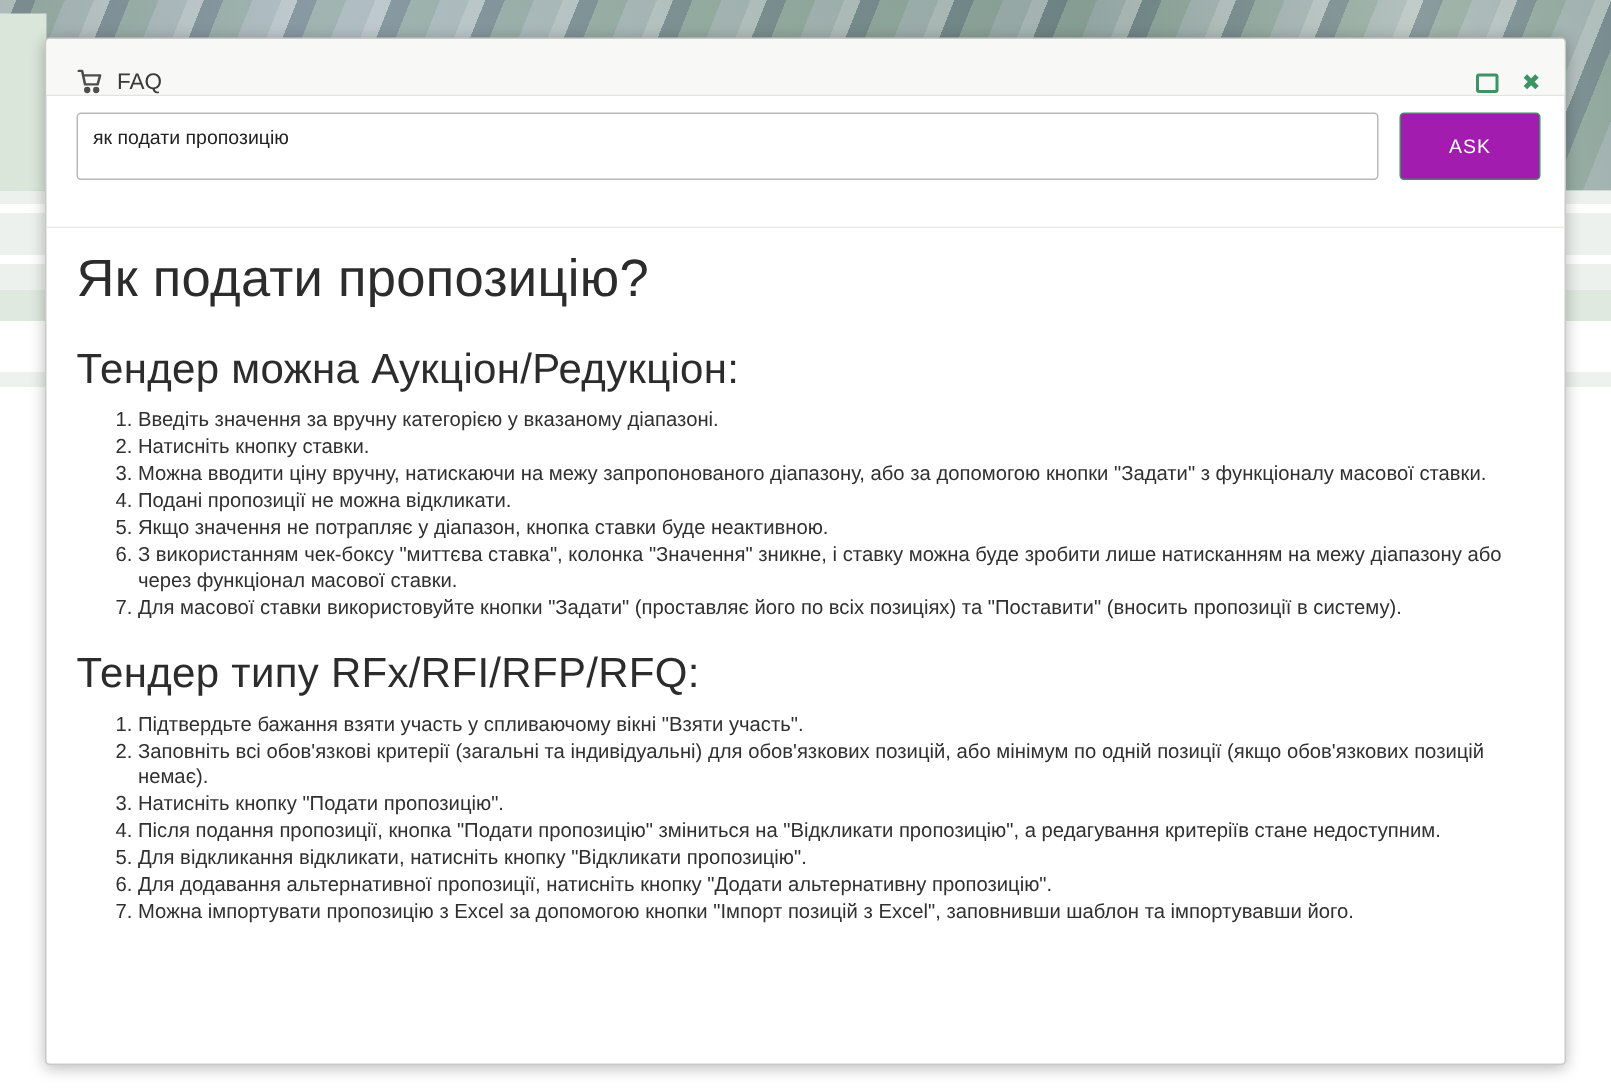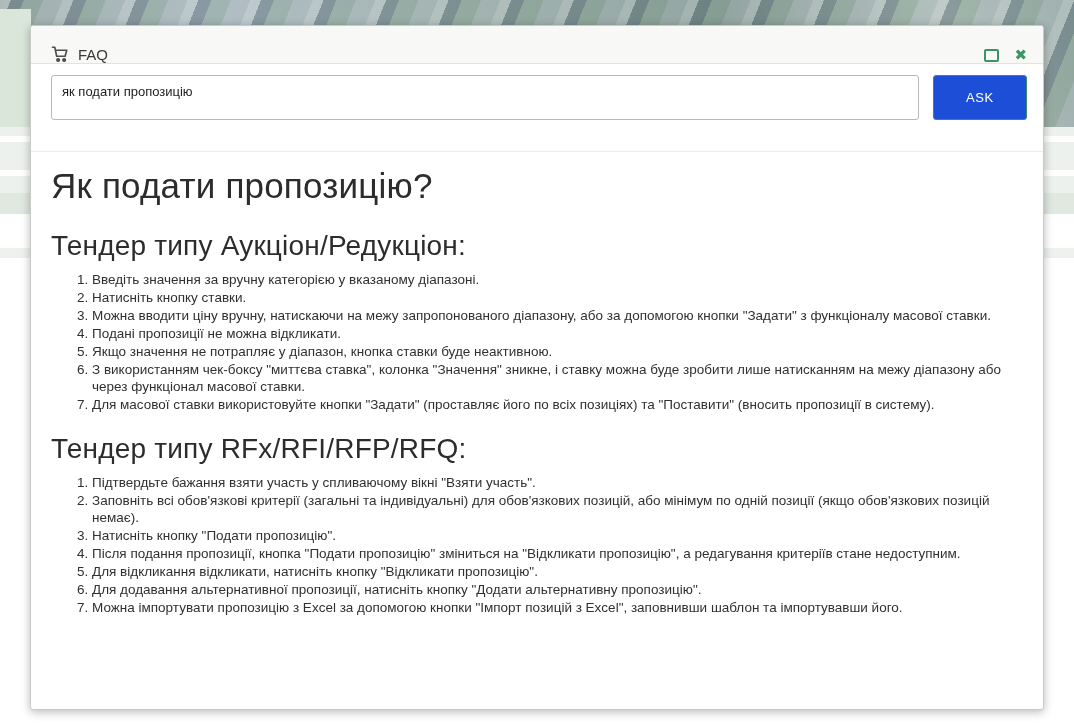--- a/index.html
+++ b/index.html
@@ -77,21 +77,21 @@
     flex: 1; height: 45px;
     border: 1px solid #b8b8b8; border-radius: 3px;
     font-family: "Liberation Sans", "DejaVu Sans", sans-serif;
     font-size: 13px; color: #222;
     padding: 8px 10px;
     resize: none; outline: none;
     background: #ffffff;
   }
   .ask-button {
     width: 94px; height: 45px; flex: 0 0 94px;
-    background: #1d4ed8;
+    background: #a21caf;
     border: 1px solid #3f8c60;
     border-radius: 3px;
     color: #ffffff; font-size: 13px; letter-spacing: 0.6px;
     font-family: "Liberation Sans", "DejaVu Sans", sans-serif;
     cursor: pointer;
   }
 
   .modal-content {
     flex: 1; overflow: hidden;
     padding: 10px 22px 0 20px;
@@ -141,21 +141,21 @@
   </div>
 
   <div class="search-row">
     <textarea class="question-input" style="">як подати пропозицію</textarea>
     <button class="ask-button">ASK</button>
   </div>
 
   <div class="modal-content">
     <h1 class="article-title">Як подати пропозицію?</h1>
 
-    <h2 class="section-heading">Тендер типу Аукціон/Редукціон:</h2>
+    <h2 class="section-heading">Тендер можна Аукціон/Редукціон:</h2>
     <ol class="steps">
       <li>Введіть значення за вручну категорією у вказаному діапазоні.</li>
       <li>Натисніть кнопку ставки.</li>
       <li>Можна вводити ціну вручну, натискаючи на межу запропонованого діапазону, або за допомогою кнопки "Задати" з функціоналу масової ставки.</li>
       <li>Подані пропозиції не можна відкликати.</li>
       <li>Якщо значення не потрапляє у діапазон, кнопка ставки буде неактивною.</li>
       <li>З використанням чек-боксу "миттєва ставка", колонка "Значення" зникне, і ставку можна буде зробити лише натисканням на межу діапазону або через функціонал масової ставки.</li>
       <li>Для масової ставки використовуйте кнопки "Задати" (проставляє його по всіх позиціях) та "Поставити" (вносить пропозиції в систему).</li>
     </ol>
 

